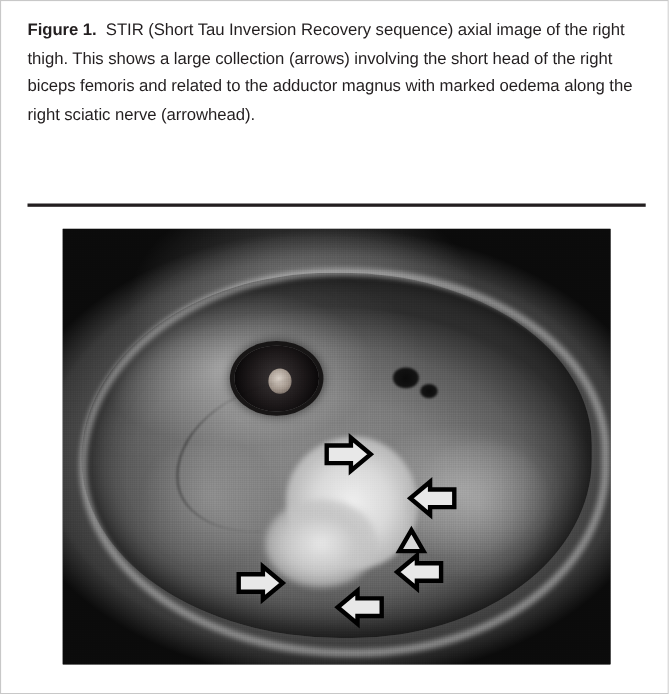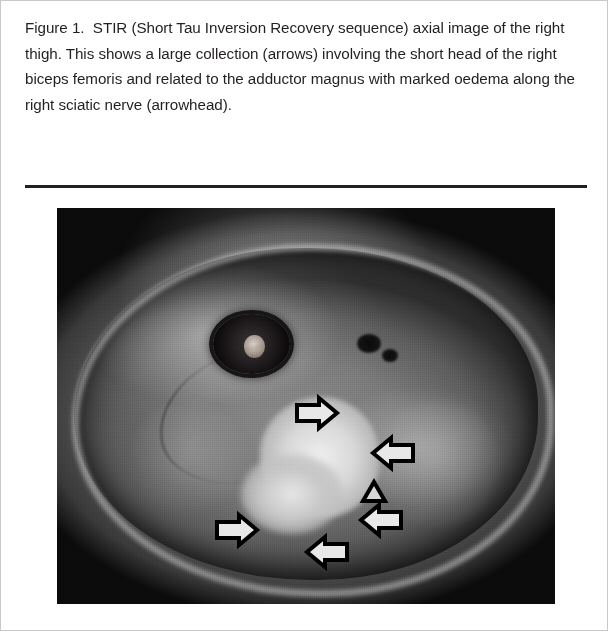--- a/index.html
+++ b/index.html
@@ -25,21 +25,21 @@
     top: 14px;
     width: 562px;
   }
   .caption-text {
     font-size: 15.2px;
     line-height: 25.5px;
     color: #231f20;
     letter-spacing: -0.05px;
   }
   .caption-label {
-    font-weight: normal;
+    font-weight: bold;
   }
   .rule {
     position: absolute;
     left: 24px;
     top: 184px;
     width: 562px;
     height: 3px;
     background: #231f20;
   }
   .figure-wrap {

